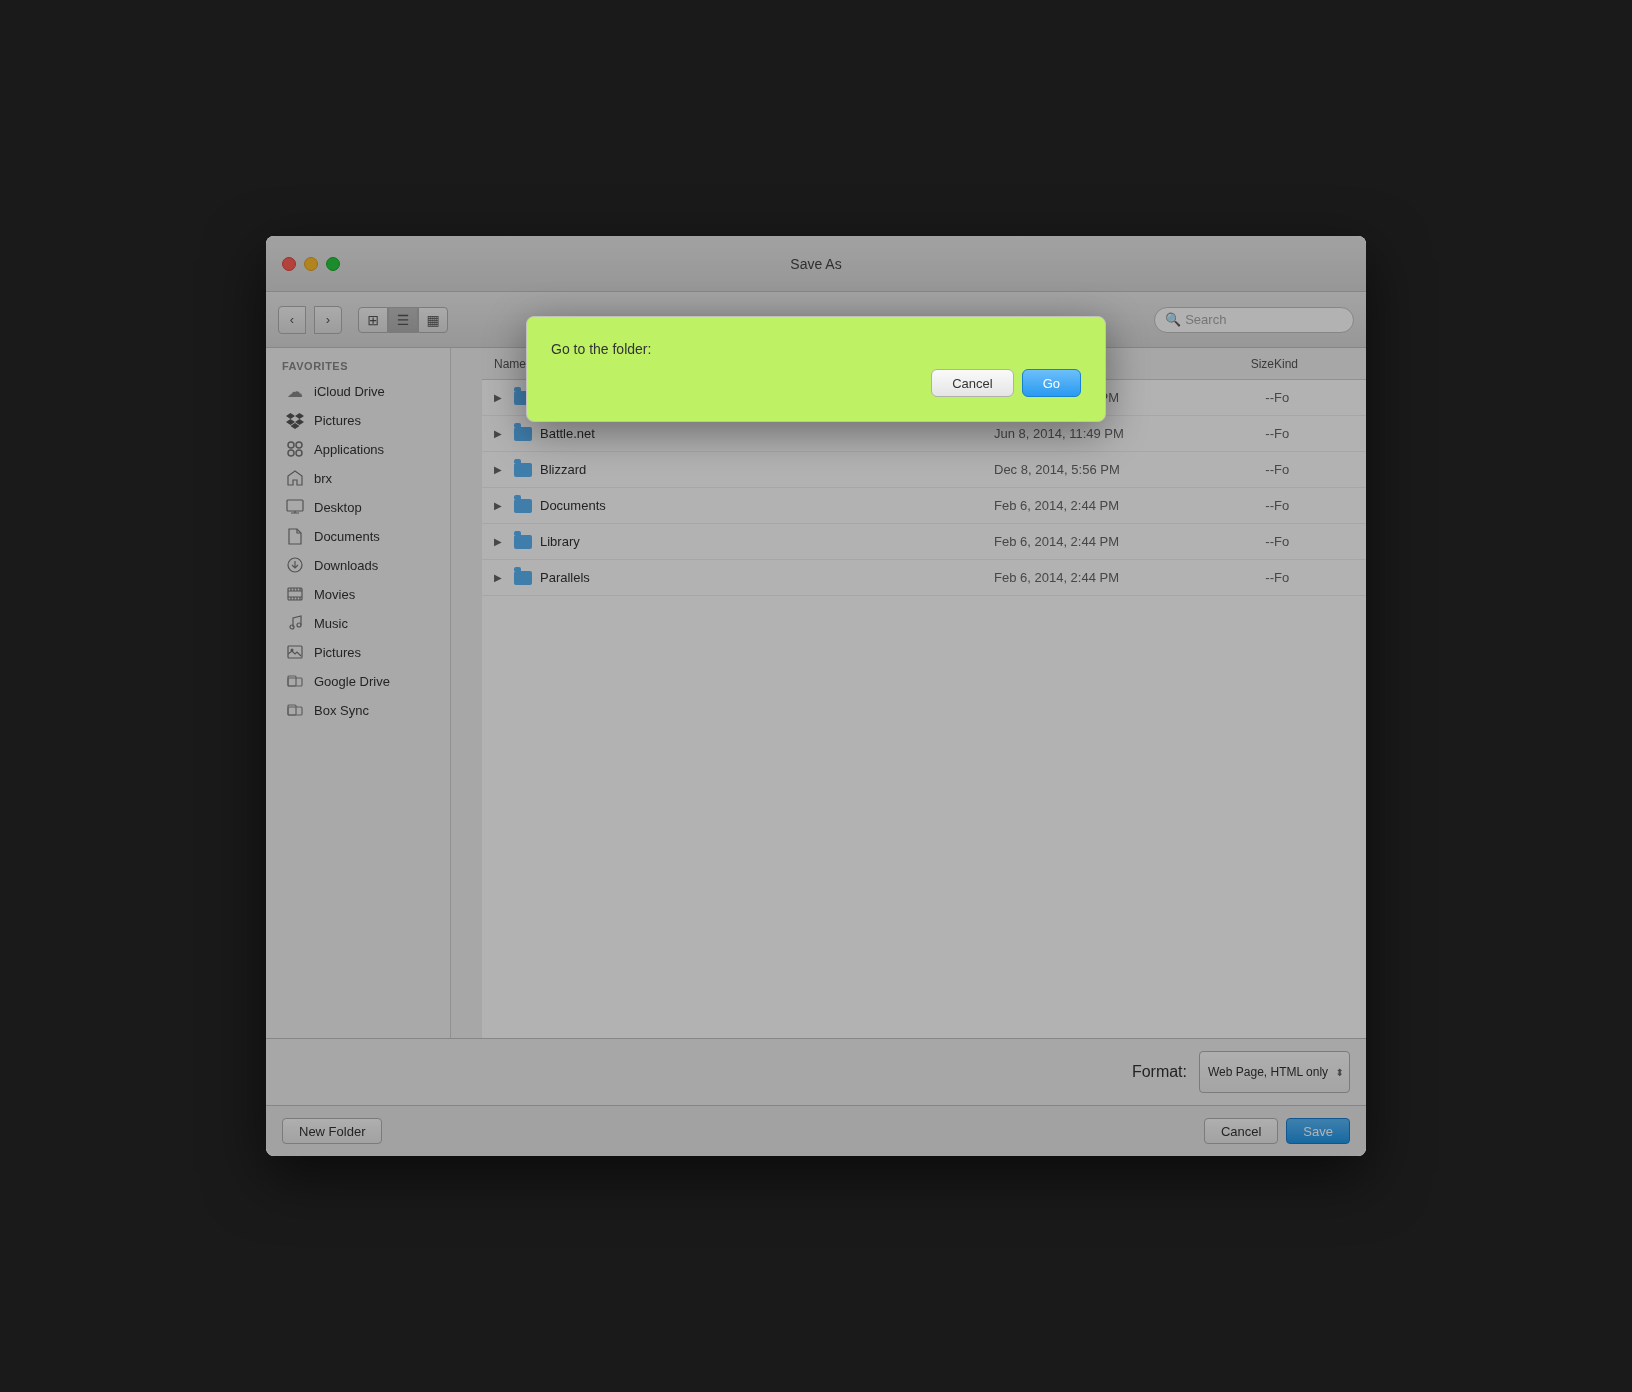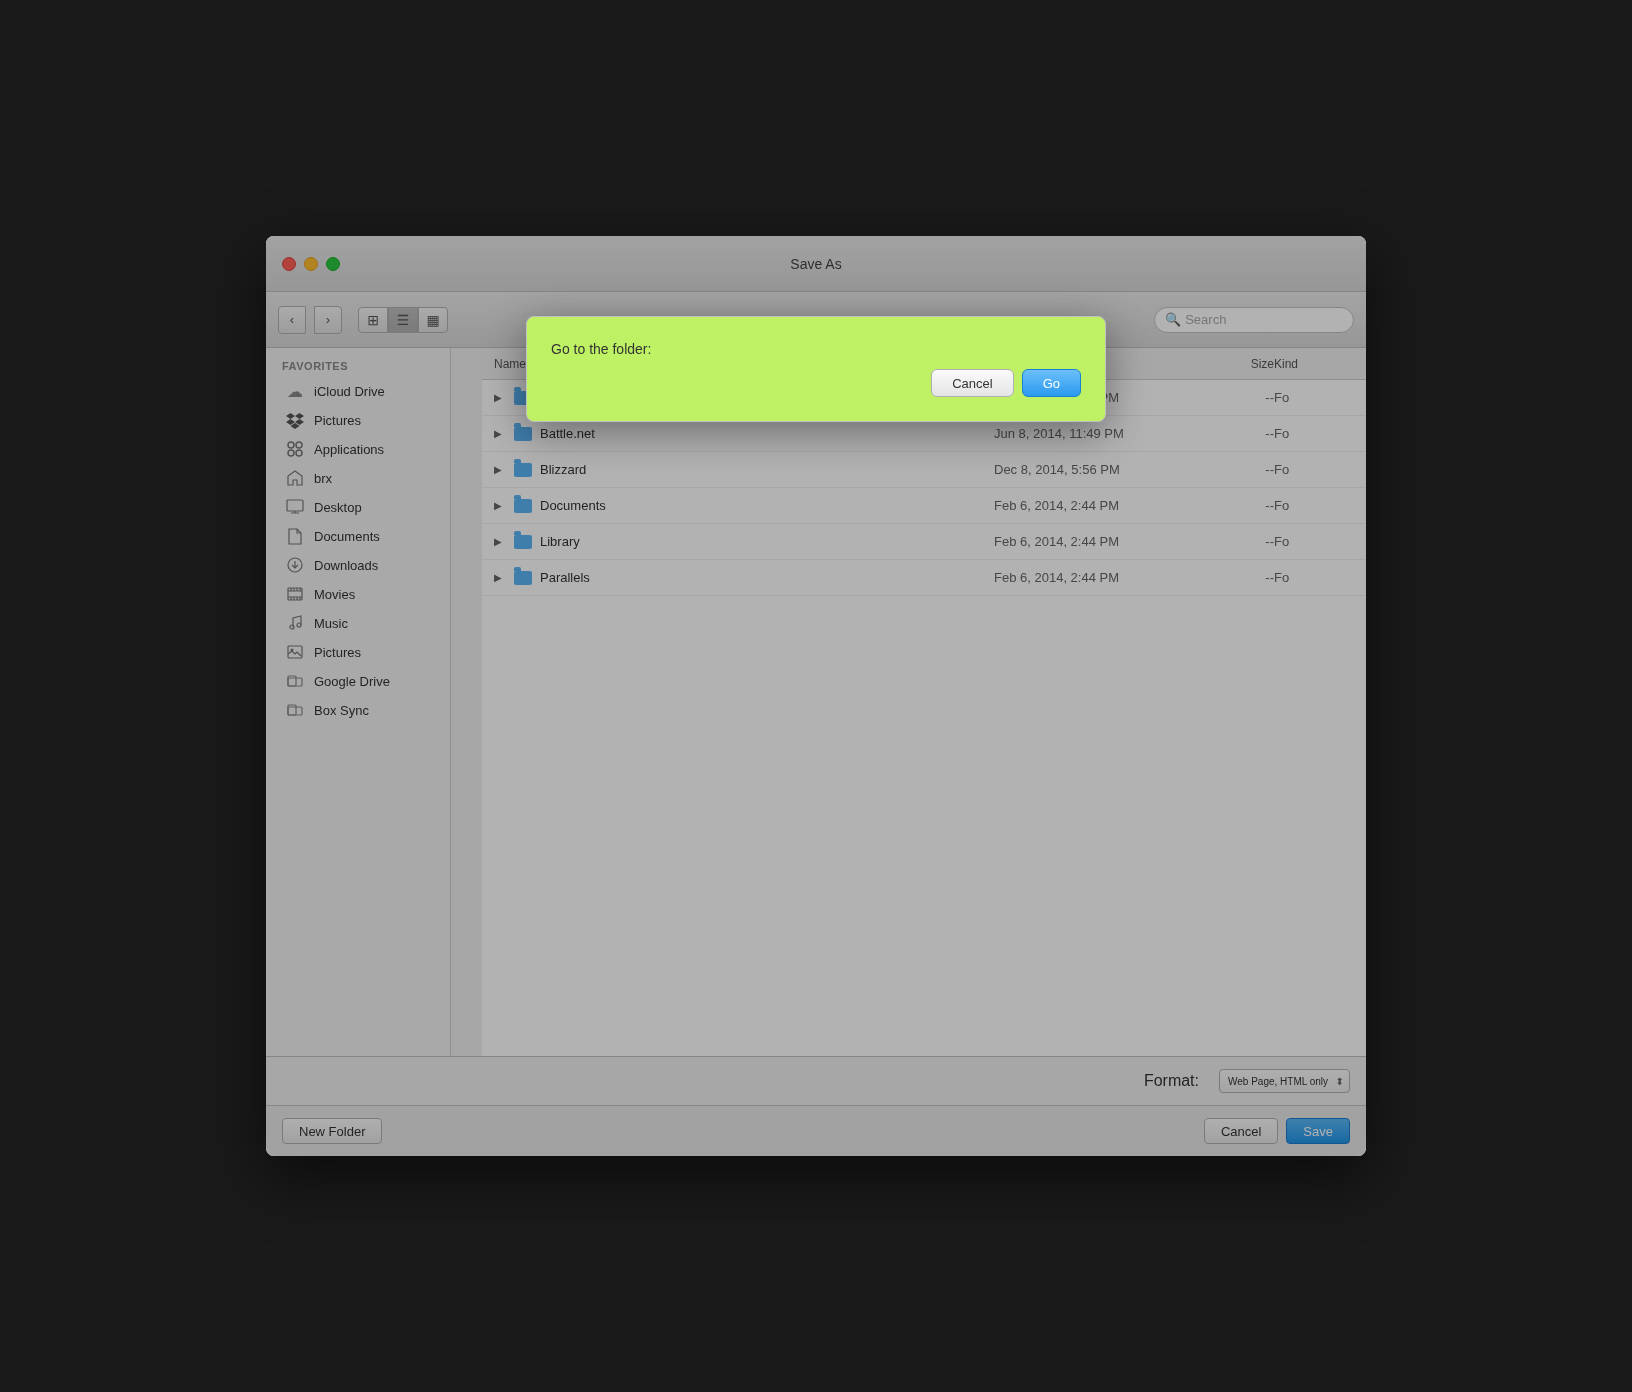--- a/index.html
+++ b/index.html
@@ -259,31 +259,30 @@
       flex-shrink: 0;
     }
 
     .format-label {
       font-size: 16px;
       color: #333;
       margin-left: auto;
     }
 
     .format-select {
-      height: 24px;
+      height: 42px;
       border: 1px solid #b0b0b0;
       border-radius: 4px;
       background: linear-gradient(to bottom, #fafafa, #ececec);
       padding: 0 20px 0 8px;
-      font-size: 10px;
+      font-size: 12px;
       color: #333;
       cursor: pointer;
       appearance: none;
       position: relative;
-      margin-left: 8px;
     }
 
     .format-select-wrap {
       position: relative;
       display: flex;
       align-items: center;
     }
 
     .format-select-wrap::after {
       content: '⬍';

